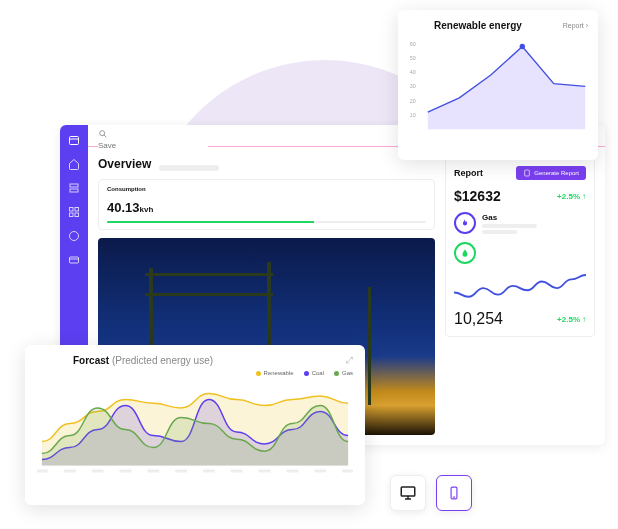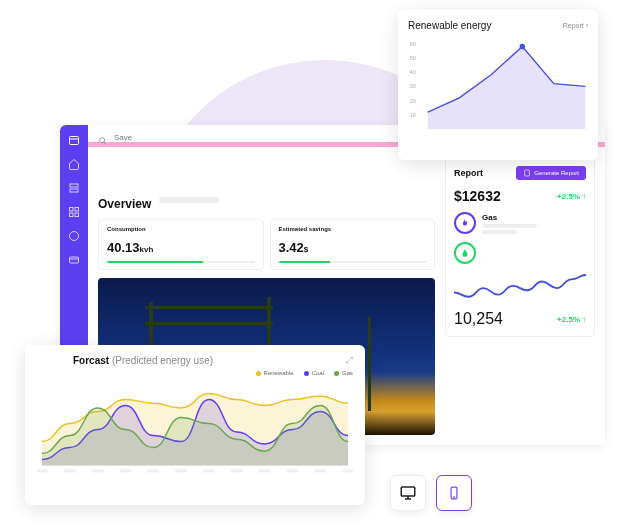--- a/index.html
+++ b/index.html
@@ -45,41 +45,42 @@
   cursor: pointer;
 }
 .sidebar .si.active { color: #fff; }
 .main {
   flex: 1;
   display: flex;
   flex-direction: column;
 }
 .topbar {
   height: 22px;
-  border-bottom: 5px solid #f9a8d4;
-  display: flex;
-  align-items: flex-end;
+  border-bottom: 1px solid #f9a8d4;
+  display: flex;
+  align-items: flex-start;
   padding: 0 10px;
   gap: 6px;
+  flex-direction: column;
 }
 .search-icon { width: 10px; height: 10px; color: #888; }
 .search-input {
   border: none; outline: none;
   font-size: 8px; color: #444;
   flex: 1;
 }
 .content {
   flex: 1;
   display: flex;
   padding: 10px;
   gap: 10px;
 }
 .left-col { flex: 1; display: flex; flex-direction: column; gap: 8px; }
 .right-col { width: 150px; display: flex; flex-direction: column; gap: 6px; }
-.overview-header { display: flex; align-items: flex-start; gap: 8px; margin-top: 40px; }
+.overview-header { display: flex; align-items: flex-end; gap: 8px; }
 .overview-title { font-size: 12px; font-weight: 700; color: #111; }
 .ph-bar { height: 6px; background: #eee; border-radius: 3px; }
 .metrics { display: flex; gap: 6px; }
 .metric-card {
   flex: 1;
   border: 1px solid #eee;
   border-radius: 4px;
   padding: 6px 8px;
 }
 .metric-label { font-size: 6px; font-weight: 700; color: #111; }
@@ -142,21 +143,21 @@
   position: absolute;
   right: 20px; top: 10px;
   width: 200px; height: 150px;
   background: #fff;
   border-radius: 6px;
   box-shadow: 0 4px 20px rgba(0,0,0,.12);
   padding: 10px;
   z-index: 5;
 }
 .ren-header { display: flex; justify-content: space-between; align-items: center; }
-.ren-title { font-size: 10px; font-weight: 400; color: #111; }
+.ren-title { font-size: 10px; font-weight: 700; color: #111; margin-left: 26px; }
 .ren-link { font-size: 7px; color: #888; cursor: pointer; }
 .ren-chart { width: 100%; height: 110px; }
 
 
 .forecast-card {
   position: absolute;
   left: 25px; top: 345px;
   width: 340px; height: 160px;
   background: #fff;
   border-radius: 6px;
@@ -248,27 +249,20 @@
         <div class="overview-header">
           <span class="overview-title">Overview</span>
           <div class="ph-bar" style="width:60px"></div>
         </div>
         <div class="metrics">
           <div class="metric-card">
             <div class="metric-label">Consumption</div>
             <div class="metric-value"><span>40.13</span><span class="unit">kvh</span></div>
             <div class="progress">
                 <div class="progress-fill" style="width:65%"></div>
-              </div>
-          </div>
-          <div class="metric-card">
-            <div class="metric-label">Estimated savings</div>
-            <div class="metric-value"><span>3.42</span><span class="unit">$</span></div>
-            <div class="progress">
-                <div class="progress-fill" style="width:35%"></div>
               </div>
           </div>
         </div>
         <div class="hero-img">
           <div class="pylon" style="left:15%;top:15%;width:4px;height:70%"></div>
           <div class="pylon" style="left:50%;top:12%;width:4px;height:73%"></div>
           <div class="pylon" style="left:80%;top:25%;width:3px;height:60%"></div>
           <div class="pylon" style="left:14%;top:18%;width:38%;height:3px"></div>
           <div class="pylon" style="left:14%;top:28%;width:38%;height:3px"></div>
         </div>

